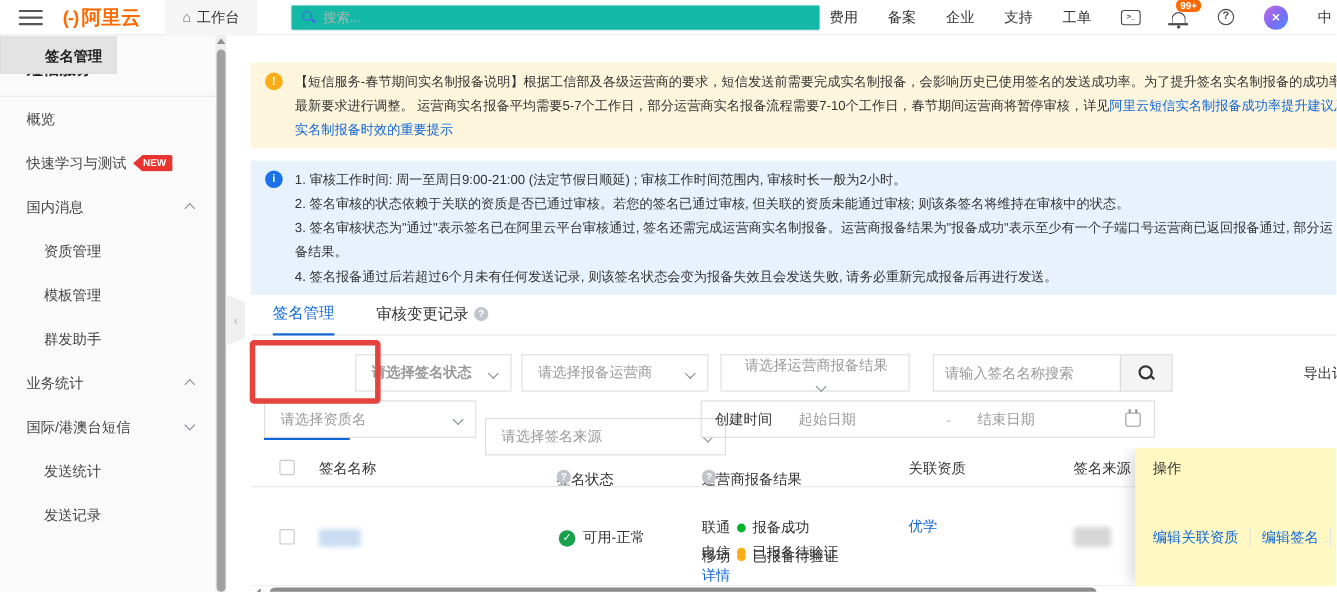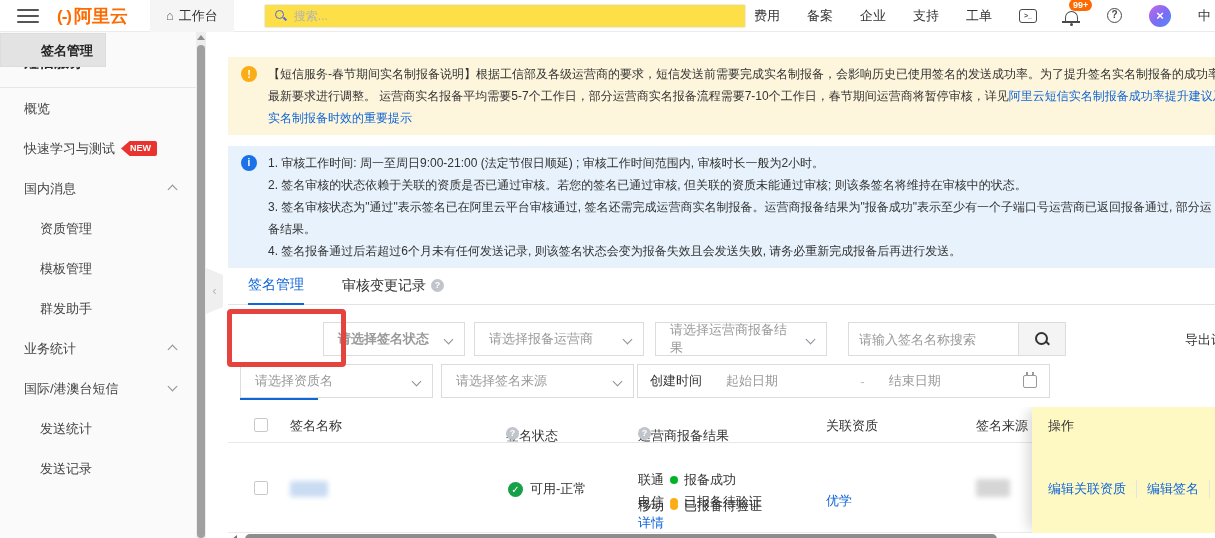--- a/index.html
+++ b/index.html
@@ -8,21 +8,21 @@
 
   
   .hdr { height:32px; display:flex; align-items:center; border-bottom:1px solid #ebebeb; background:#fff; position:relative; z-index:50; }
   .burger { width:22px; height:14px; margin-left:17px; display:flex; flex-direction:column; justify-content:space-between; cursor:pointer; }
   .burger i { display:block; height:2px; background:#555; border-radius:1px; }
   .logo { display:flex; align-items:baseline; margin-left:18px; color:#ff6a00; font-weight:bold; white-space:nowrap; }
   .logo .mark { font-size:17px; letter-spacing:-1px; margin-right:3px; }
   .logo .name { font-size:18px; }
   .ws { height:32px; display:flex; align-items:center; gap:5px; background:#f5f5f6; padding:0 16px; margin-left:22px; font-size:13px; color:#333; cursor:pointer; }
   .home-ic { font-size:13px; color:#666; }
-  .srch { display:flex; align-items:center; gap:8px; width:482px; height:24px; margin-left:30px; background:#fde047; border:1px solid #ececf0; border-radius:2px; padding:0 10px; }
+  .srch { display:flex; align-items:center; gap:8px; width:482px; height:24px; margin-left:30px; background:#14b8a6; border:1px solid #ececf0; border-radius:2px; padding:0 10px; }
   .srch input { border:none; outline:none; background:transparent; font-size:12px; width:100%; color:#333; }
   .srch input::placeholder { color:#b3b3b3; }
   .mag { position:relative; width:11px; height:11px; flex:none; }
   .mag::before { content:""; position:absolute; left:0; top:0; width:7px; height:7px; border:1.7px solid #4a63f0; border-radius:50%; }
   .mag::after { content:""; position:absolute; left:8px; top:8px; width:4px; height:1.7px; background:#4a63f0; transform:rotate(45deg); }
   .hnav { margin-left:auto; display:flex; align-items:center; gap:27px; padding-right:0; font-size:13px; color:#333; white-space:nowrap; }
   .hnav .itm { cursor:pointer; }
   .term-ic { width:18px; height:14px; border:1.5px solid #4a4a4a; border-radius:3px; font-size:7px; line-height:11px; color:#4a4a4a; text-align:center; letter-spacing:0; font-weight:bold; }
   .bell-wrap { position:relative; width:16px; height:16px; }
   .bell { position:absolute; left:1px; top:3px; width:13px; height:10px; border:1.5px solid #4a4a4a; border-bottom:none; border-radius:7px 7px 0 0; }
@@ -213,39 +213,39 @@
     <div class="trow trow1">
       <button class="btn-pri">添加签名</button>
       <div class="sel" style="left:95px;width:142px;font-weight:bold;">
         <span>请选择签名状态</span>
           <span class="chev down"></span>
       </div>
       <div class="sel" style="left:246px;width:170px;">
         <span>请选择报备运营商</span>
           <span class="chev down"></span>
       </div>
-      <div class="sel" style="left:427px;width:172px;">
+      <div class="sel" style="left:427px;width:172px;flex-direction:column;">
         <span>请选择运营商报备结果</span>
           <span class="chev down"></span>
       </div>
       <div class="inp-wrap" style="left:620px;">
         <input placeholder="请输入签名名称搜索" style="">
         <span class="sbtn">
             <span class="mag2"></span>
           </span>
       </div>
       <span class="export">导出记录</span>
     </div>
 
     <div class="trow trow2">
       <div class="sel" style="left:12px;width:193px;">
         <span>请选择资质名</span>
           <span class="chev down"></span>
       </div>
-      <div class="sel" style="left:213px;width:193px;">
+      <div class="sel" style="left:213px;width:219px;margin-top:16px;">
         <span>请选择签名来源</span>
           <span class="chev down"></span>
       </div>
       <div class="datebox" style="left:409px;width:413px;">
         <span class="dlabel">创建时间</span>
         <span class="ph" style="flex:1;">起始日期</span>
         <span class="sep">-</span>
         <span class="ph" style="flex:1;">结束日期</span>
         <span class="cal-ic"></span>
       </div>
@@ -282,21 +282,21 @@
           <span>联通</span>
           <span class="dot g"></span>
           <span>报备成功</span>
         </span>
         <span class="car-line" style="left:410px;top:50px;">
           <span>电信</span>
           <span class="dot y"></span>
           <span>已报备待验证</span>
         </span>
         <span class="link" style="position:absolute;left:410px;top:71px;">详情</span>
-        <span class="link" style="position:absolute;left:598px;top:49px;font-family:Liberation Serif, serif;">优学</span>
+        <span class="link" style="position:absolute;left:598px;top:27px;font-family:Liberation Serif, serif;">优学</span>
         <span class="blurpatch" style="left:748px;top:36px;width:34px;height:18px;background:#d6d6d6;"></span>
       </div>
 
       <div class="opspanel">
         <span class="ops-h">操作</span>
         <div class="ops-links">
           <span class="link">编辑关联资质</span>
           <span class="link">编辑签名</span>
           <span class="link">审核变更记录</span>
         </div>

